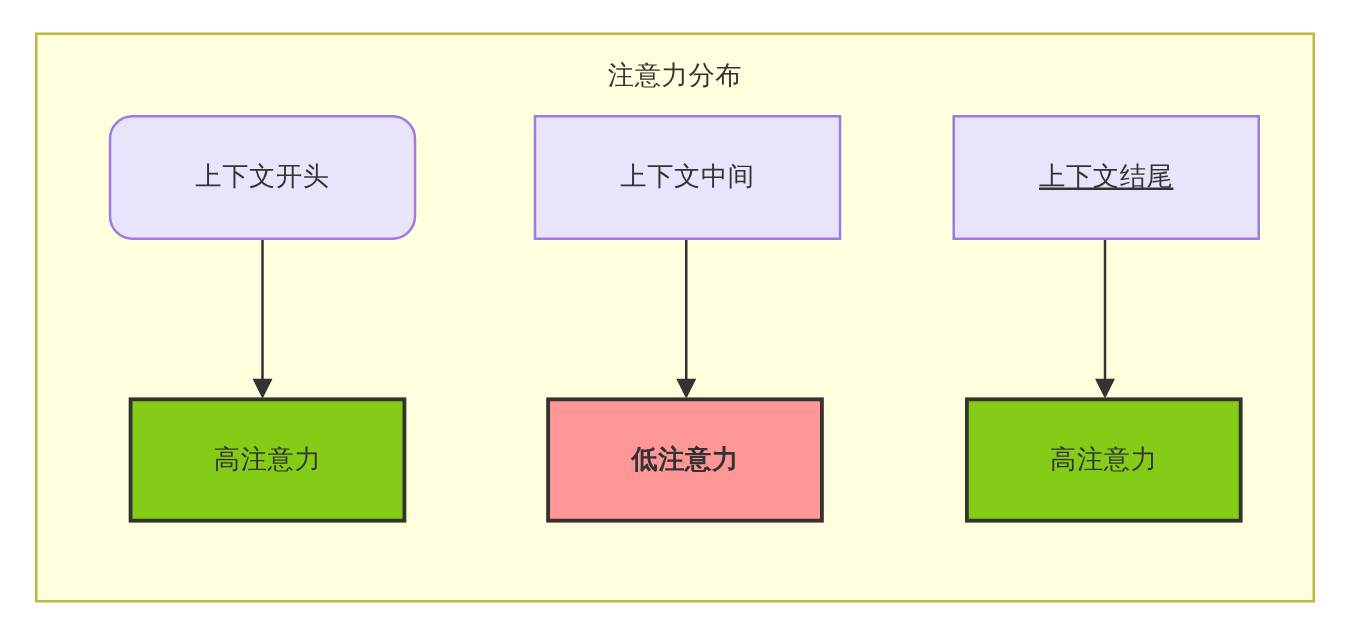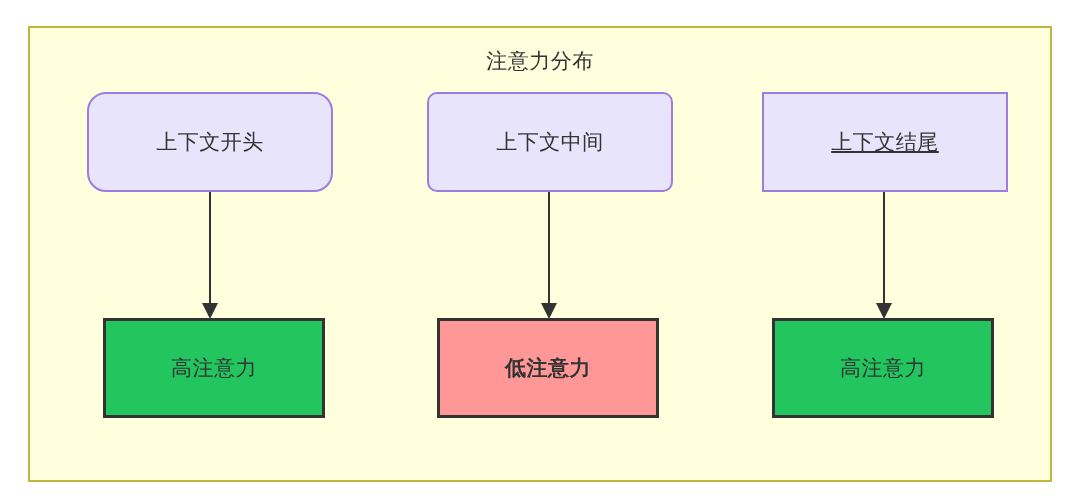--- a/index.html
+++ b/index.html
@@ -67,31 +67,31 @@
     border: 2px solid #9d7ce0;
   }
 
   .node--target {
     width: 222px;
     height: 100px;
     border: 3px solid #333333;
   }
 
   .node--high {
-    background: #22c55e;
+    background: #84cc16;
   }
 
   .node--low {
     background: #ff9797;
     font-weight: bold;
   }
 
   
   #src-0 { left: 87px;  top: 92px; border-radius: 19px; }
-  #src-1 { left: 427px; top: 92px; border-radius: 10px; }
+  #src-1 { left: 427px; top: 92px; }
   #src-2 { left: 762px; top: 92px; text-decoration: underline; }
 
   #tgt-0 { left: 103px; top: 318px; }
   #tgt-1 { left: 437px; top: 318px; }
   #tgt-2 { left: 772px; top: 318px; }
 
   
   #edge-layer {
     position: absolute;
     left: 0;

